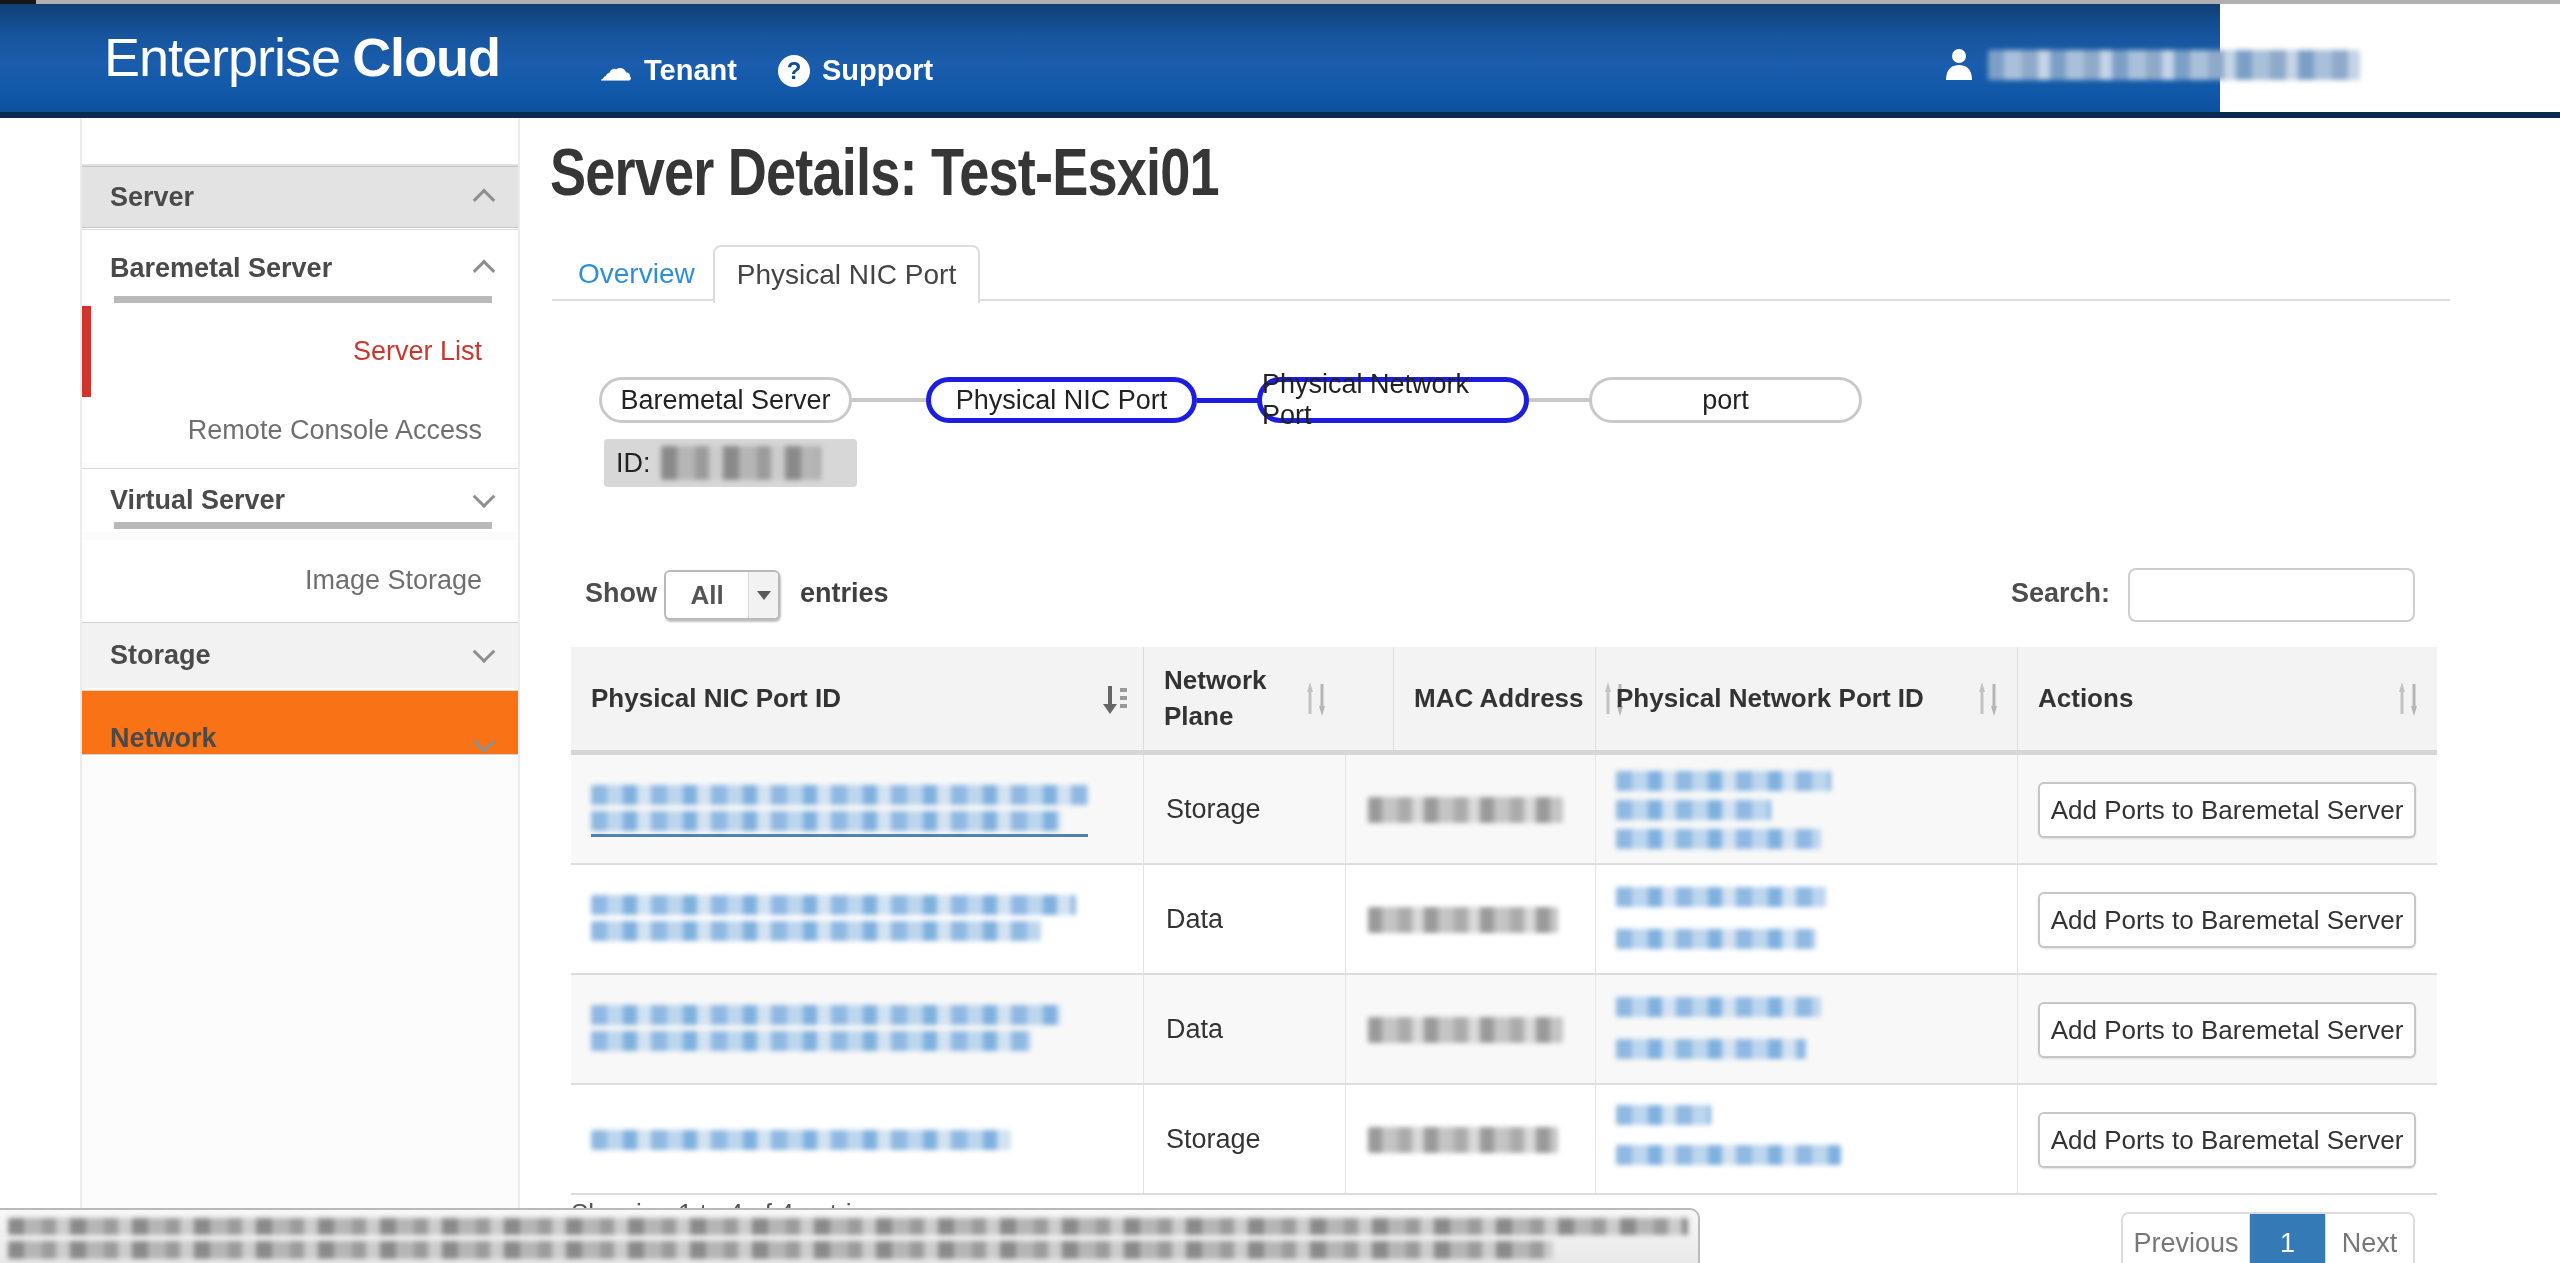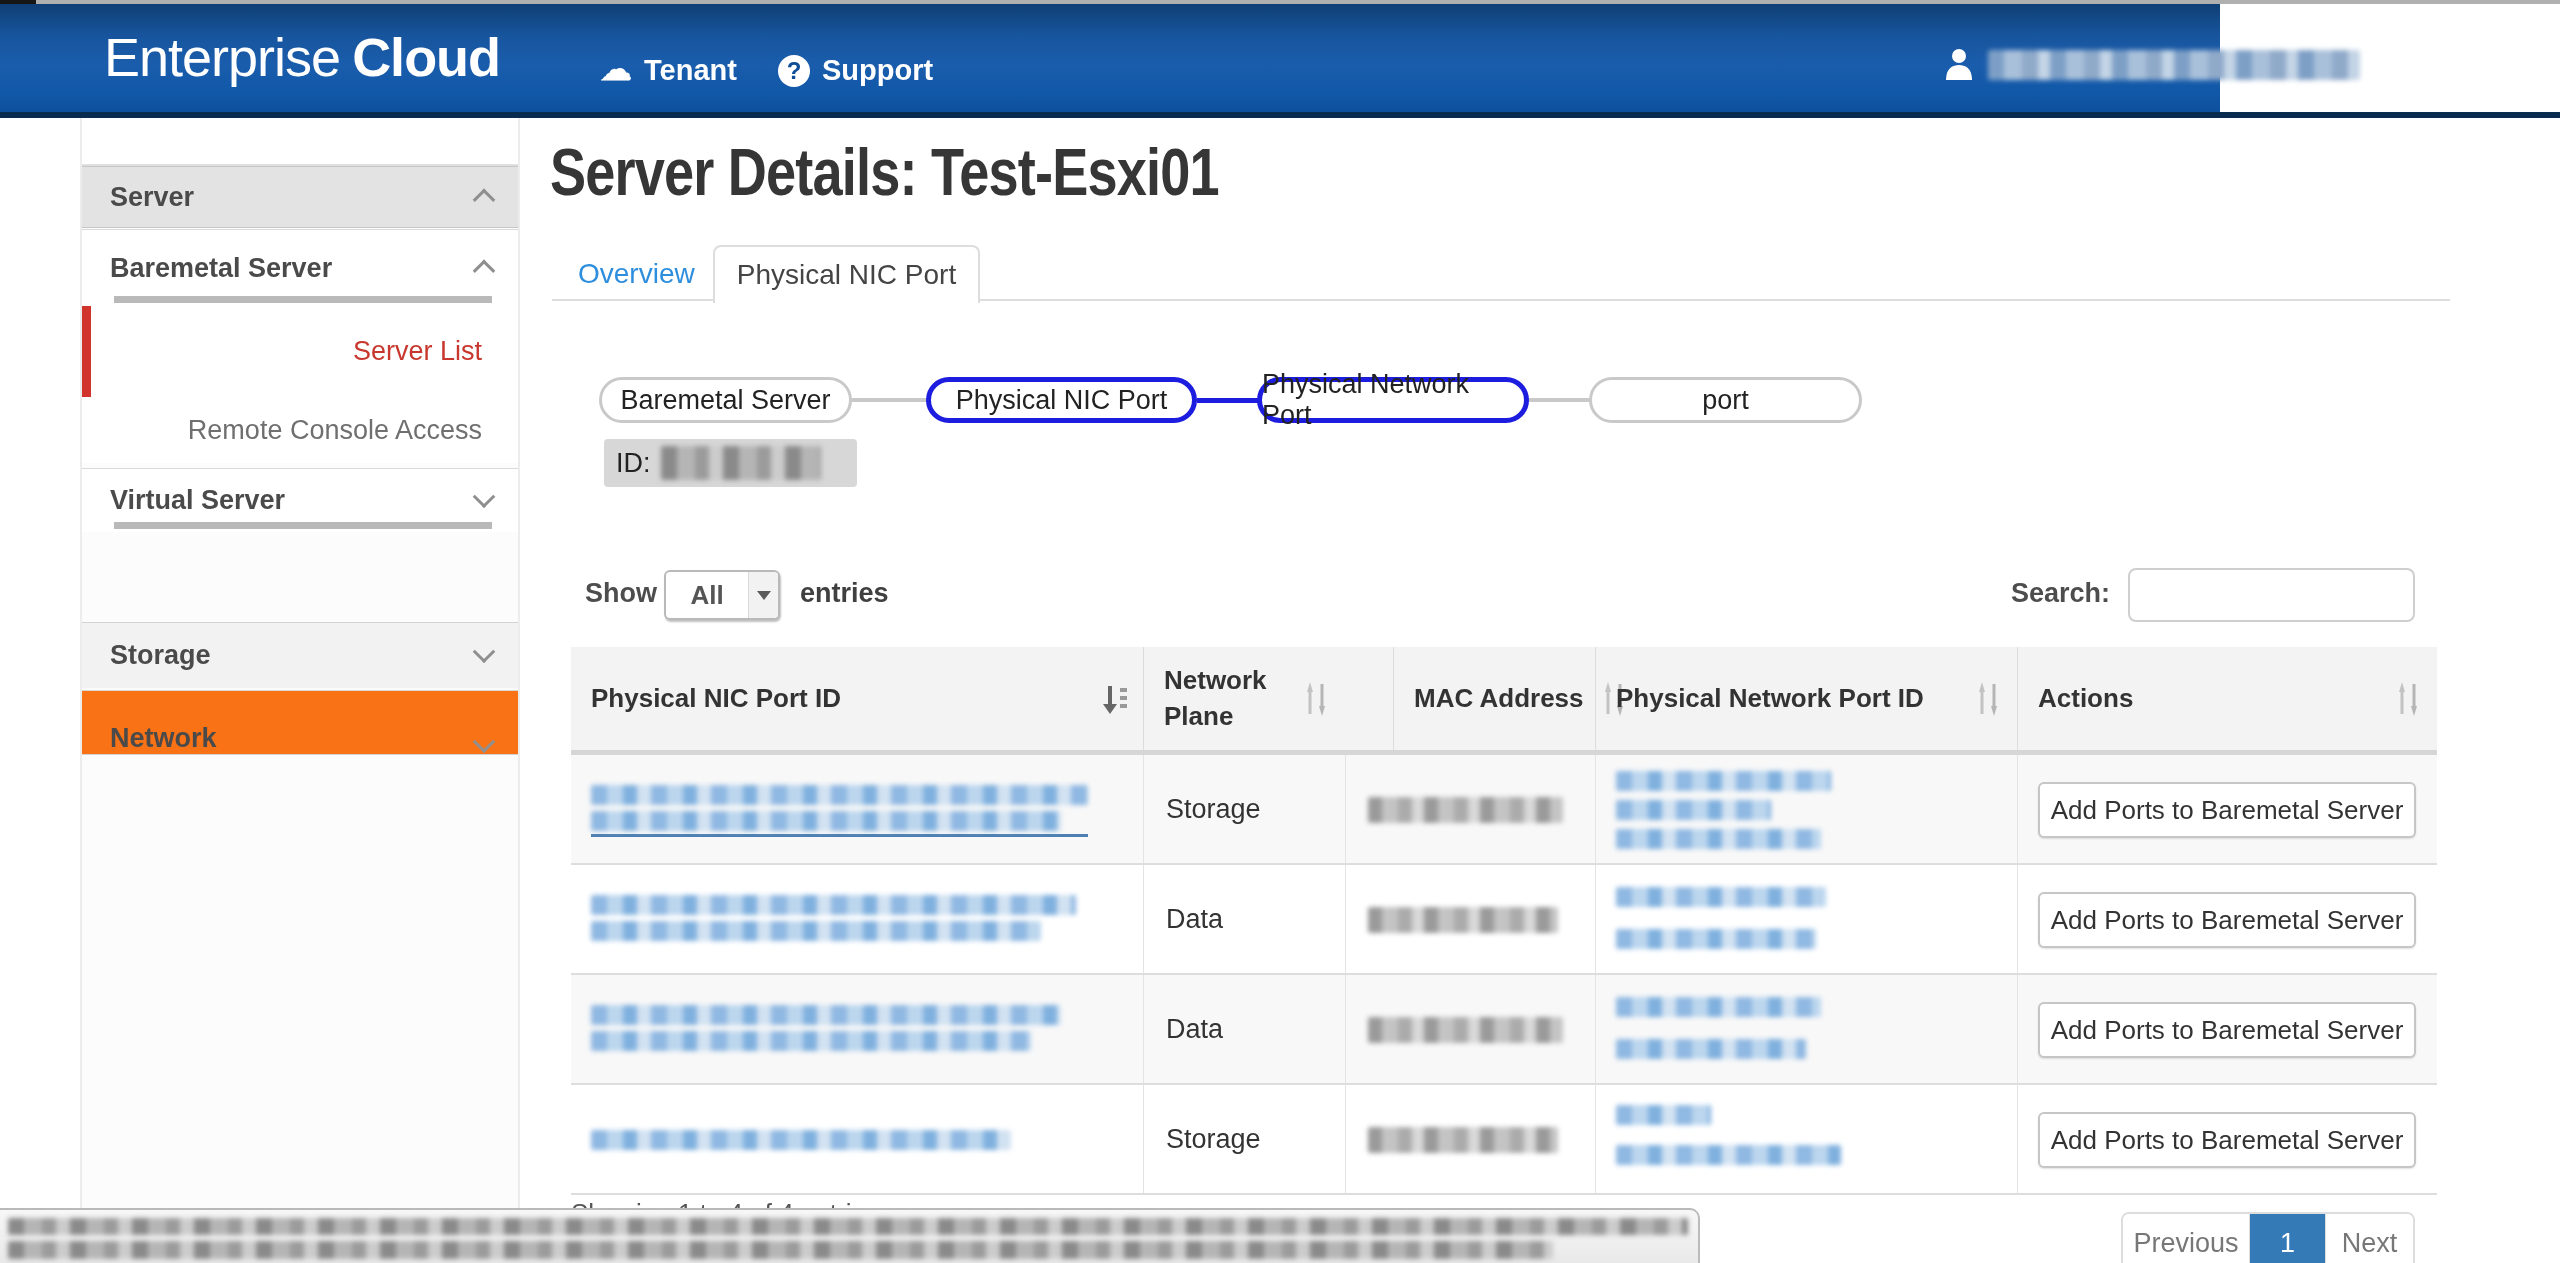--- a/index.html
+++ b/index.html
@@ -182,20 +182,23 @@
     <div class="sb-row sb-sub sb-remote">
       <span>Remote Console Access</span>
     </div>
 
     <div class="sb-row sb-head sb-virtual">
       <span>Virtual Server</span>
       <span class="chev down"></span>
       <span class="sb-underbar"></span>
     </div>
 
+    <div class="sb-row sb-sub sb-image">
+      <span>Image Storage</span>
+    </div>
 
     <div class="sb-row sb-head sb-storage">
       <span>Storage</span>
       <span class="chev down"></span>
     </div>
 
     <div class="sb-row sb-head sb-network">
       <span>Network</span>
       <span class="chev down"></span>
     </div>

